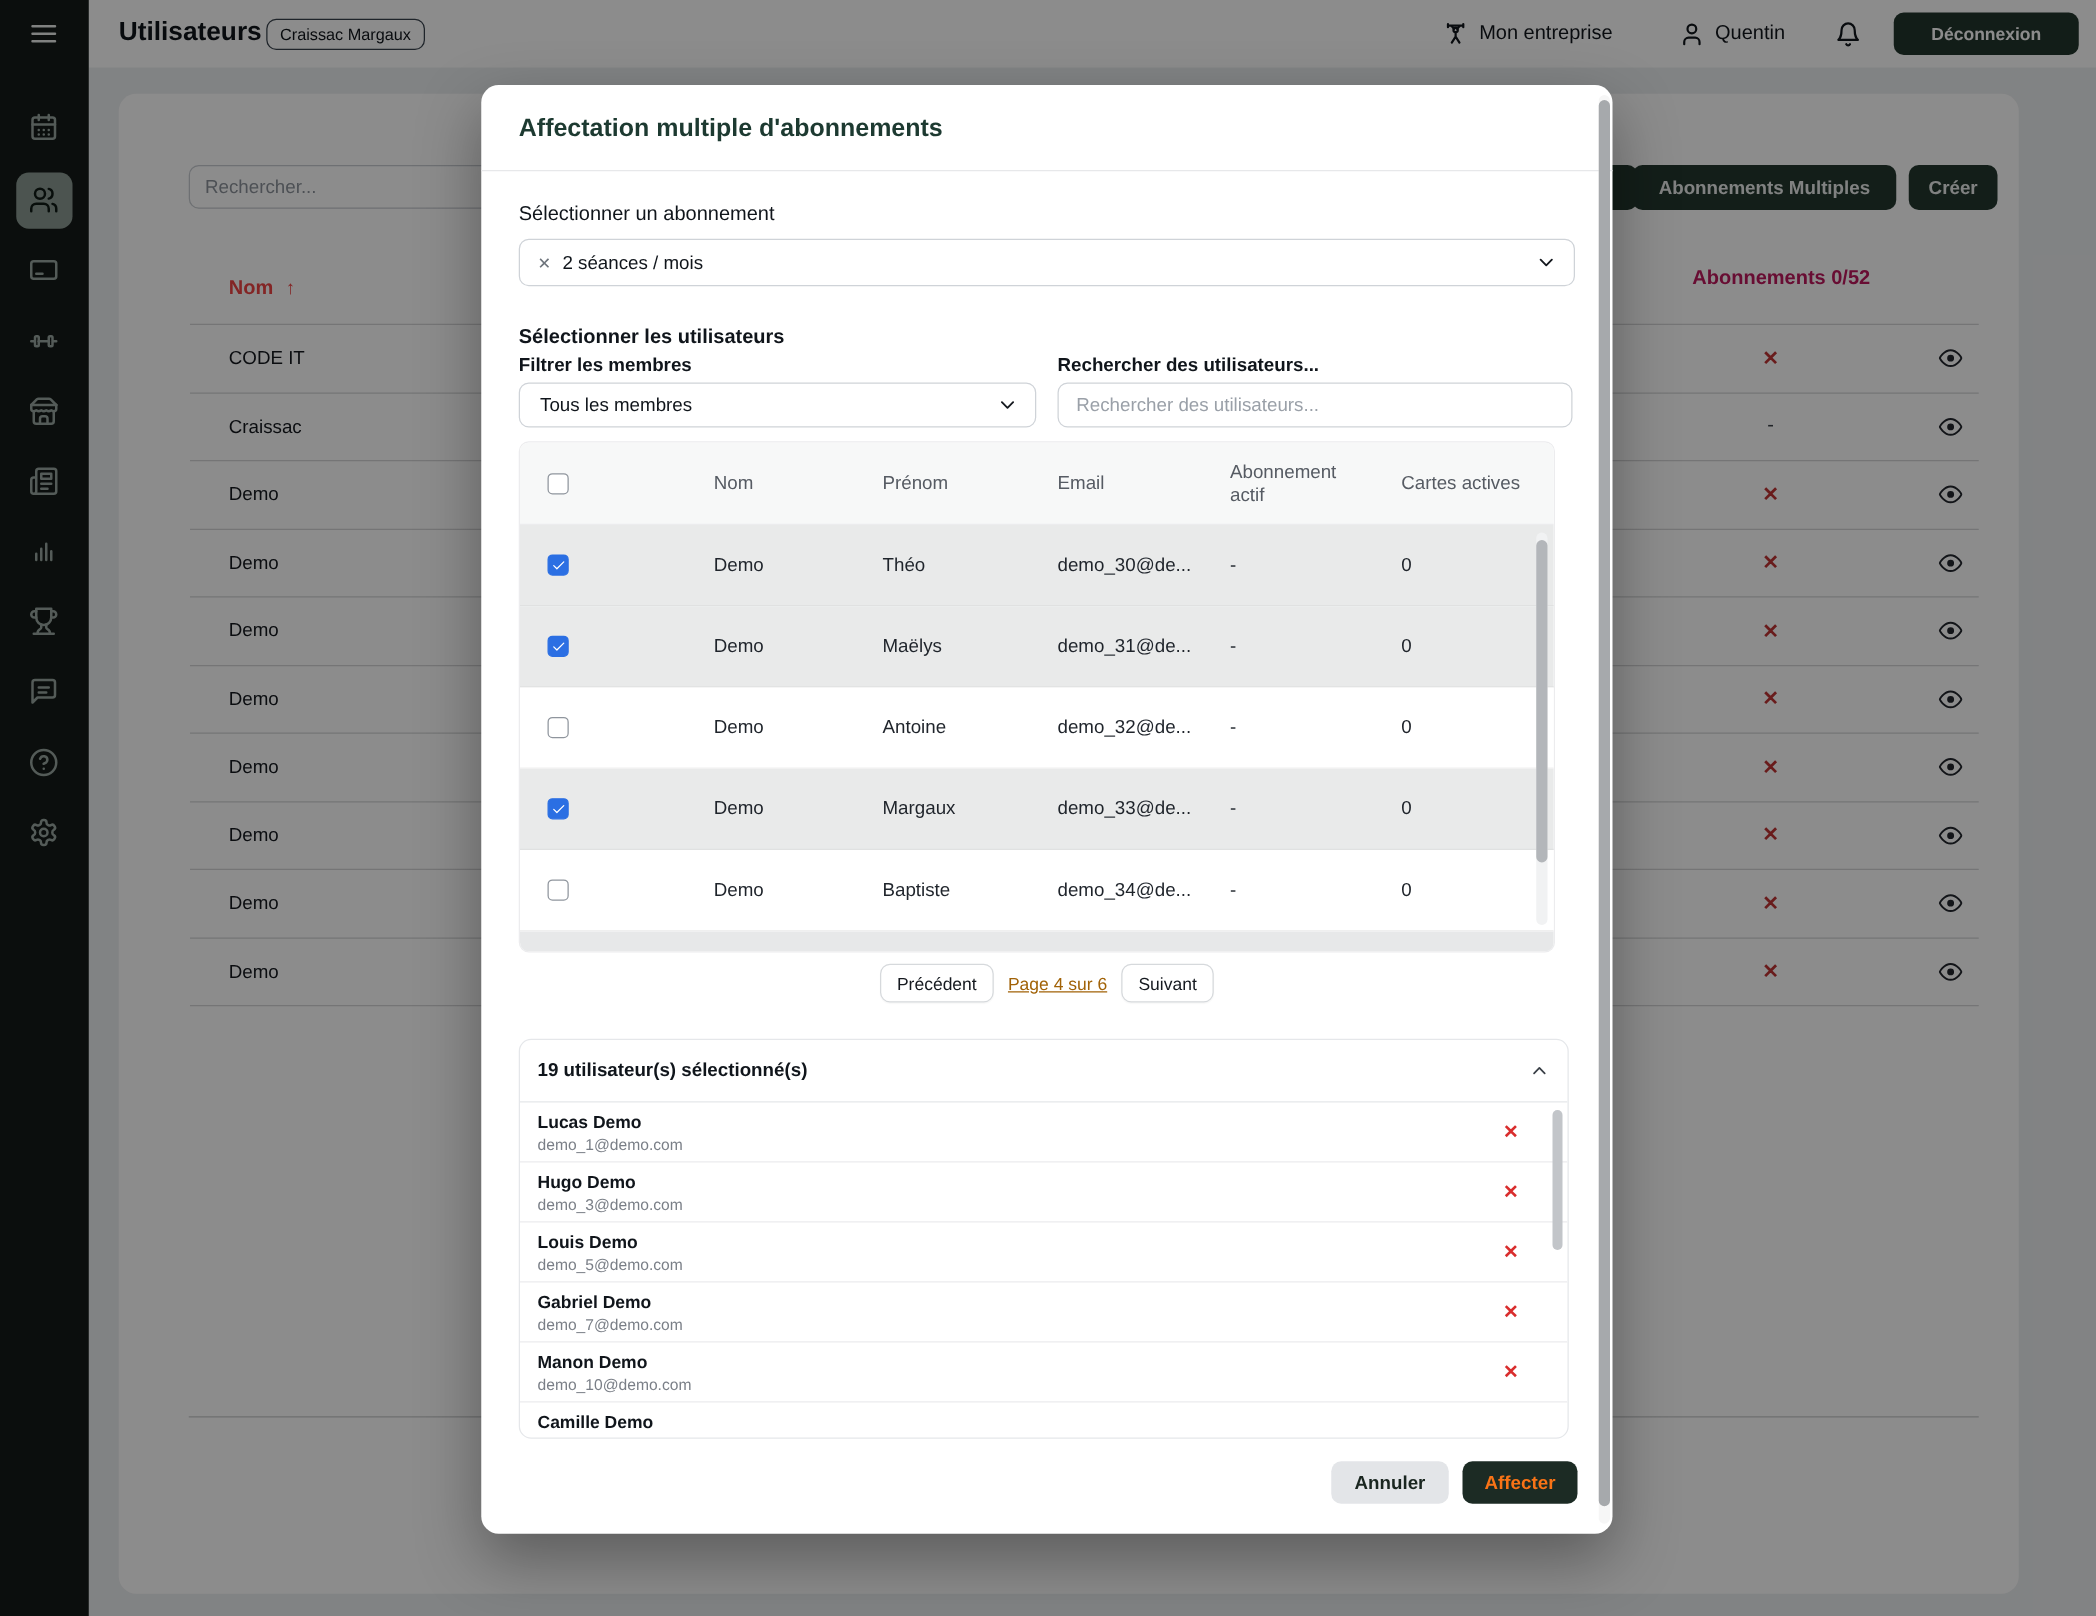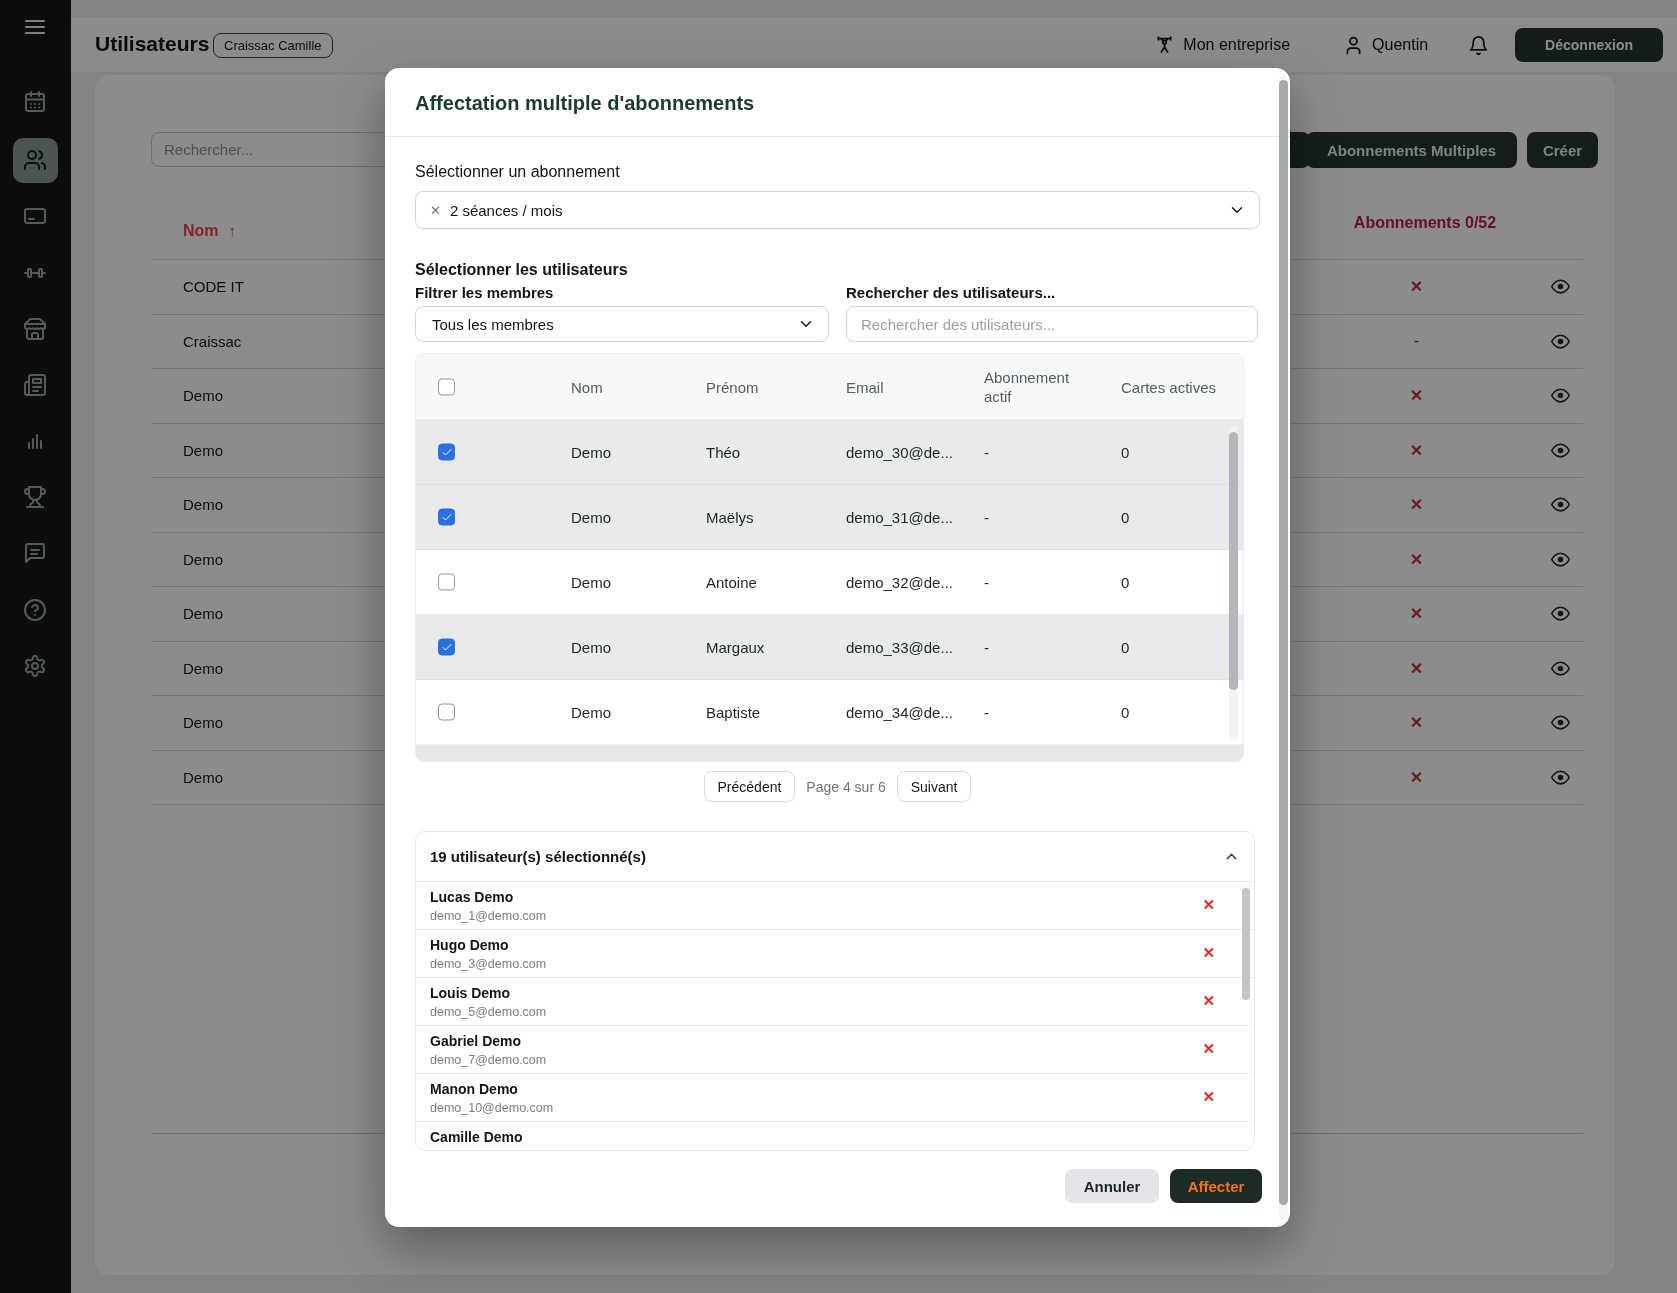--- a/index.html
+++ b/index.html
@@ -9,21 +9,21 @@
 
   
   .sidebar { position:absolute; left:0; top:0; width:71px; height:1293px; background:#141b18; z-index:10; }
   .side-icon { position:absolute; left:23px; width:24px; height:24px; color:#9aa6a1; }
   .side-icon svg { width:24px; height:24px; display:block; }
   .active-pill { position:absolute; left:13px; top:138px; width:45px; height:45px; background:#8b9a93; border-radius:10px; }
   .active-pill .side-icon { left:10px; top:10px; color:#0f1a15; }
   .hamburger { position:absolute; left:23px; top:15px; width:24px; height:24px; color:#e9ebea; }
 
   
-  .topbar { position:absolute; left:71px; top:18px; width:1606px; height:54px; background:#ffffff; z-index:5; }
+  .topbar { position:absolute; left:71px; top:0; width:1606px; height:54px; background:#ffffff; z-index:5; }
   .tb-title { position:absolute; left:24px; top:14px; font-size:21px; font-weight:700; color:#10151b; }
   .tb-badge { position:absolute; left:142px; top:15px; height:25px; padding:0 10px; border:1px solid #39434d;
     border-radius:8px; font-size:13px; color:#10151b; display:flex; align-items:center; background:transparent; }
   .tb-right { position:absolute; right:0; top:0; height:54px; display:flex; align-items:center; }
   .tb-item { display:flex; align-items:center; gap:8px; color:#12161c; font-size:16px; font-weight:500; }
   .tb-item svg { width:21px; height:21px; }
   .logout-btn { height:34px; padding:0 30px; background:#22352c; color:#fff; font-weight:700; font-size:14px;
     border:none; border-radius:8px; font-family:inherit; }
 
   
@@ -88,21 +88,21 @@
   .cb { width:17px; height:17px; border-radius:4px; border:1.5px solid #8f959d; background:#fff; top:50%; transform:translateY(-50%); }
   .cb.on { background:#2b6fe3; border-color:#2b6fe3; display:flex; align-items:center; justify-content:center; }
   .cb.on svg { width:12px; height:12px; color:#fff; }
   .mt-scroll-track { position:absolute; right:5px; top:72px; width:9px; height:314px; background:#f1f2f3; border-radius:5px; }
   .mt-scroll-thumb { position:absolute; right:5px; top:78px; width:9px; height:258px; background:#b3b6ba; border-radius:5px; }
 
   
   .pagination { margin-top:9px; display:flex; align-items:center; justify-content:center; gap:11px; }
   .pg-btn { height:31px; padding:0 13px; background:#fff; border:1px solid #d6d9dc; border-radius:8px; font-size:14px;
     color:#15191f; font-family:inherit; box-shadow:0 1px 1px rgba(0,0,0,0.03); }
-  .pg-label { font-size:14px; color:#737373; }
+  .pg-label { font-size:14px; color:#a16207;text-decoration:underline; }
 
   
   .sel-box { margin-top:29px; width:840px; border:1px solid #e5e7ea; border-radius:10px; overflow:hidden; position:relative; }
   .sel-head { height:50px; padding:0 14px; display:flex; align-items:center; justify-content:space-between; border-bottom:1px solid #e5e7ea; }
   .sel-head .t { font-size:15px; font-weight:700; color:#10151b; }
   .sel-head svg { width:17px; height:17px; color:#3a4047; }
   .sel-list { height:268px; overflow:hidden; position:relative; }
   .sel-item { height:48px; padding:7px 14px 0 14px; border-bottom:1px solid #ececee; position:relative; }
   .sel-item .n { font-size:14px; font-weight:600; color:#10151b; line-height:17px; }
   .sel-item .e { font-size:12.5px; color:#7a7f87; line-height:15px; margin-top:3px; }
@@ -120,21 +120,21 @@
 
   svg { fill:none; stroke:currentColor; stroke-width:2; stroke-linecap:round; stroke-linejoin:round; }
 </style>
 </head>
 <body>
 
 <div class="screen">
 
   <div class="topbar">
     <div class="tb-title">Utilisateurs</div>
-    <div class="tb-badge">Craissac Camille</div>
+    <div class="tb-badge">Craissac Margaux</div>
     <div class="tb-right">
       <div class="tb-item" style="margin-right:53px;">
         <svg viewBox="0 0 24 24">
             <path d="M5 4h14M5 2.5v3M19 2.5v3"></path>
             <circle cx="12" cy="8" r="2"></circle>
             <path d="M8.5 4.5 10.6 7M15.5 4.5 13.4 7M12 10v4M12 14l-3.5 5.5M12 14l3.5 5.5"></path>
           </svg>
         <span>Mon entreprise</span>
       </div>
       <div class="tb-item" style="margin-right:40px;">

